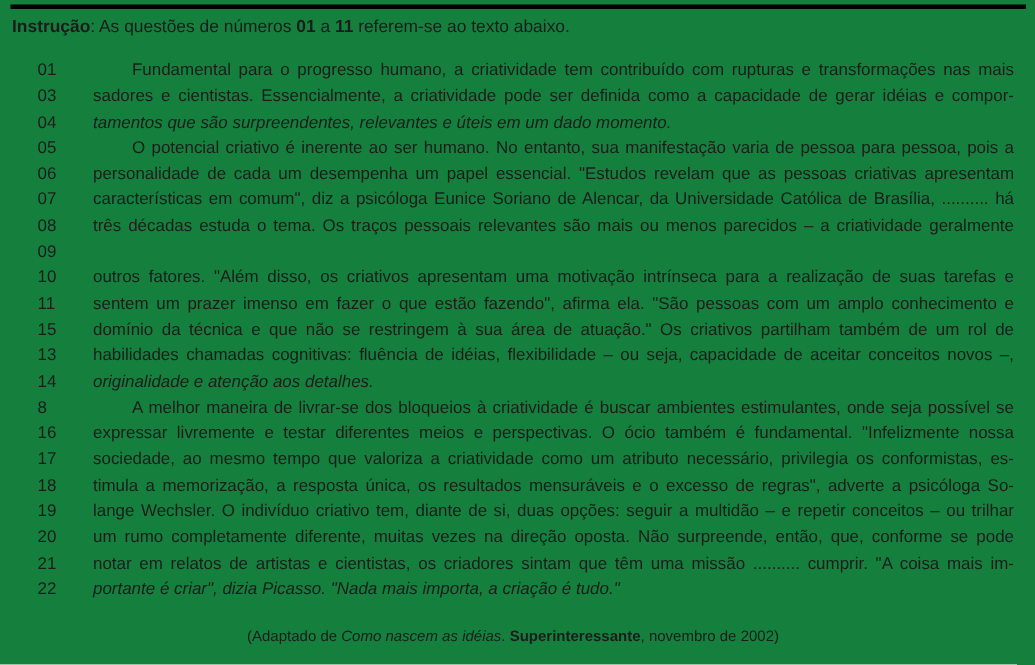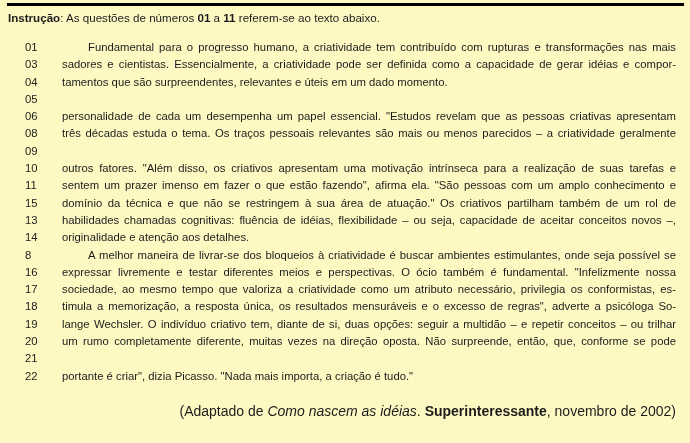--- a/index.html
+++ b/index.html
@@ -2,32 +2,32 @@
 <html><head>
 <meta charset="utf-8">
 <style>
   * { margin: 0; padding: 0; box-sizing: border-box; }
   html, body { width: 690px; height: 443px; background: #ffffff; }
   body {
     font-family: "Liberation Sans", "DejaVu Sans", sans-serif;
     color: #1c1c1c;
     -webkit-font-smoothing: antialiased;
   }
-  .page { position: relative; width: 690px; height: 443px; overflow: hidden; background: #fef9c3; }
+  .page { position: relative; width: 690px; height: 443px; overflow: hidden; background: #15803d; }
   .top-rule { position: absolute; top: 3px; left: 7px; width: 677px; height: 3px; background: #000000; }
   .instruction { position: absolute; top: 10px; left: 8px; right: 14px; font-size: 11.6px; line-height: 15px; }
   .bold { font-weight: bold; }
   .italic { font-style: italic; }
   .text-block { position: absolute; top: 39px; left: 0; right: 0; }
   .text-row { display: flex; height: 17.3px; line-height: 17.3px; font-size: 11.3px; overflow: visible; }
   .line-num { flex: 0 0 37px; margin-left: 25px; }
   .line-text { flex: 1; margin-right: 14px; text-align: justify; text-align-last: justify; }
-  .line-text.para-end { text-align-last: left; }
+  .line-text.para-end { text-align-last: left; font-style: italic; }
   .line-text.indent { text-indent: 26px; }
-  .citation { position: absolute; top: 403px; left: 8px; right: 14px; font-size: 14px; text-align: right; }
+  .citation { position: absolute; top: 419px; left: 8px; right: 14px; font-size: 10px; text-align: center; }
 </style>
 </head>
 <body>
 
 <div class="page">
 
   <div class="top-rule"></div>
 
   <div class="instruction">
     <span class="bold">Instrução</span><span>: </span><span>As questões de números </span><span class="bold">01</span><span> a </span><span class="bold">11</span><span> referem-se ao texto abaixo.</span>
@@ -41,24 +41,29 @@
     <div class="text-row">
         <span class="line-num">03</span>
         <span class="line-text">sadores e cientistas. Essencialmente, a criatividade pode ser definida como a capacidade de gerar idéias e compor-</span>
       </div>
     <div class="text-row">
         <span class="line-num">04</span>
         <span class="line-text para-end">tamentos que são surpreendentes, relevantes e úteis em um dado momento.</span>
       </div>
     <div class="text-row">
         <span class="line-num">05</span>
+        <span class="line-text indent">O potencial criativo é inerente ao ser humano. No entanto, sua manifestação varia de pessoa para pessoa, pois a</span>
       </div>
     <div class="text-row">
         <span class="line-num">06</span>
         <span class="line-text">personalidade de cada um desempenha um papel essencial. "Estudos revelam que as pessoas criativas apresentam</span>
+      </div>
+    <div class="text-row">
+        <span class="line-num">07</span>
+        <span class="line-text">características em comum", diz a psicóloga Eunice Soriano de Alencar, da Universidade Católica de Brasília, .......... há</span>
       </div>
     <div class="text-row">
         <span class="line-num">08</span>
         <span class="line-text">três décadas estuda o tema. Os traços pessoais relevantes são mais ou menos parecidos – a criatividade geralmente</span>
       </div>
     <div class="text-row">
         <span class="line-num">09</span>
       </div>
     <div class="text-row">
         <span class="line-num">10</span>
@@ -99,20 +104,21 @@
     <div class="text-row">
         <span class="line-num">19</span>
         <span class="line-text">lange Wechsler. O indivíduo criativo tem, diante de si, duas opções: seguir a multidão – e repetir conceitos – ou trilhar</span>
       </div>
     <div class="text-row">
         <span class="line-num">20</span>
         <span class="line-text">um rumo completamente diferente, muitas vezes na direção oposta. Não surpreende, então, que, conforme se pode</span>
       </div>
     <div class="text-row">
         <span class="line-num">21</span>
+        <span class="line-text">notar em relatos de artistas e cientistas, os criadores sintam que têm uma missão .......... cumprir. "A coisa mais im-</span>
       </div>
     <div class="text-row">
         <span class="line-num">22</span>
         <span class="line-text para-end">portante é criar", dizia Picasso. "Nada mais importa, a criação é tudo."</span>
       </div>
   </div>
 
   <div class="citation">
     <span>(Adaptado de </span><span class="italic">Como nascem as idéias</span><span>. </span><span class="bold">Superinteressante</span><span>, novembro de 2002)</span>
   </div>

